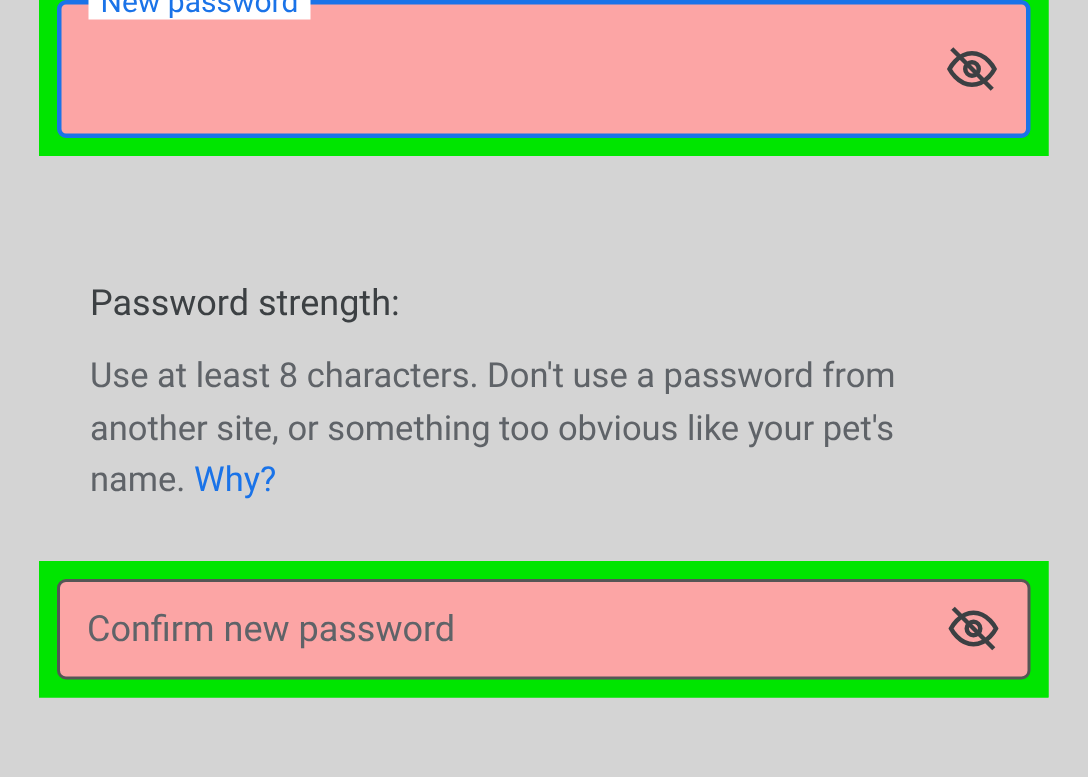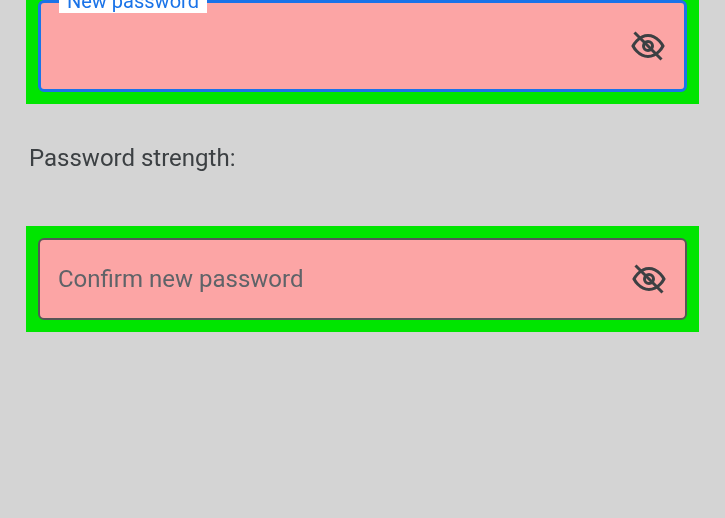--- a/index.html
+++ b/index.html
@@ -41,42 +41,43 @@
       color: #1a73e8;
       font-weight: 400;
     }
     .input-row {
       display: flex;
       align-items: center;
       padding: 0 18px;
       height: 86px;
     }
     .input-row-tall {
-      height: 78px;
+      height: 63px;
     }
     .password-input {
       flex: 1;
       border: none;
       outline: none;
       font-size: 24px;
       color: #5f6368;
       background: transparent;
       font-family: inherit;
     }
     .password-input::placeholder {
       color: #5f6368;
     }
     .eye-icon {
       width: 36px;
       height: 36px;
       cursor: pointer;
       flex-shrink: 0;
     }
     .middle-section {
-      padding: 40px 60px 36px 29px;
+      padding: 40px 60px 36px 60px;
+      margin-top: 44px;
     }
     .strength-title {
       font-size: 24px;
       color: #3c4043;
       margin-bottom: 18px;
     }
     .strength-hint {
       font-size: 23px;
       color: #5f6368;
       line-height: 1.5;
@@ -111,20 +112,23 @@
           <circle cx="12" cy="12" r="3"></circle>
           <line x1="3" y1="3" x2="21" y2="21"></line>
         </svg>
       </div>
     </div>
   </div>
 </div>
 
 <div class="middle-section">
   <div class="strength-title">Password strength:</div>
+  <div class="strength-hint">
+    <span>Use at least 8 characters. Don't use a password from another site, or something too obvious like your pet's name. </span><a class="why-link">Why?</a>
+  </div>
 </div>
 
 <div class="bottom-block">
   <div class="highlight-wrapper">
     <div class="field-container field-unfocused">
       <div class="input-row input-row-tall">
         <input type="text" class="password-input" placeholder="Confirm new password" style="">
         <svg class="eye-icon" viewBox="0 0 24 24" fill="none" stroke="#3c4043" stroke-width="2">
           <path d="M2 12s3.5-7 10-7 10 7 10 7-3.5 7-10 7-10-7-10-7z"></path>
           <circle cx="12" cy="12" r="3"></circle>

